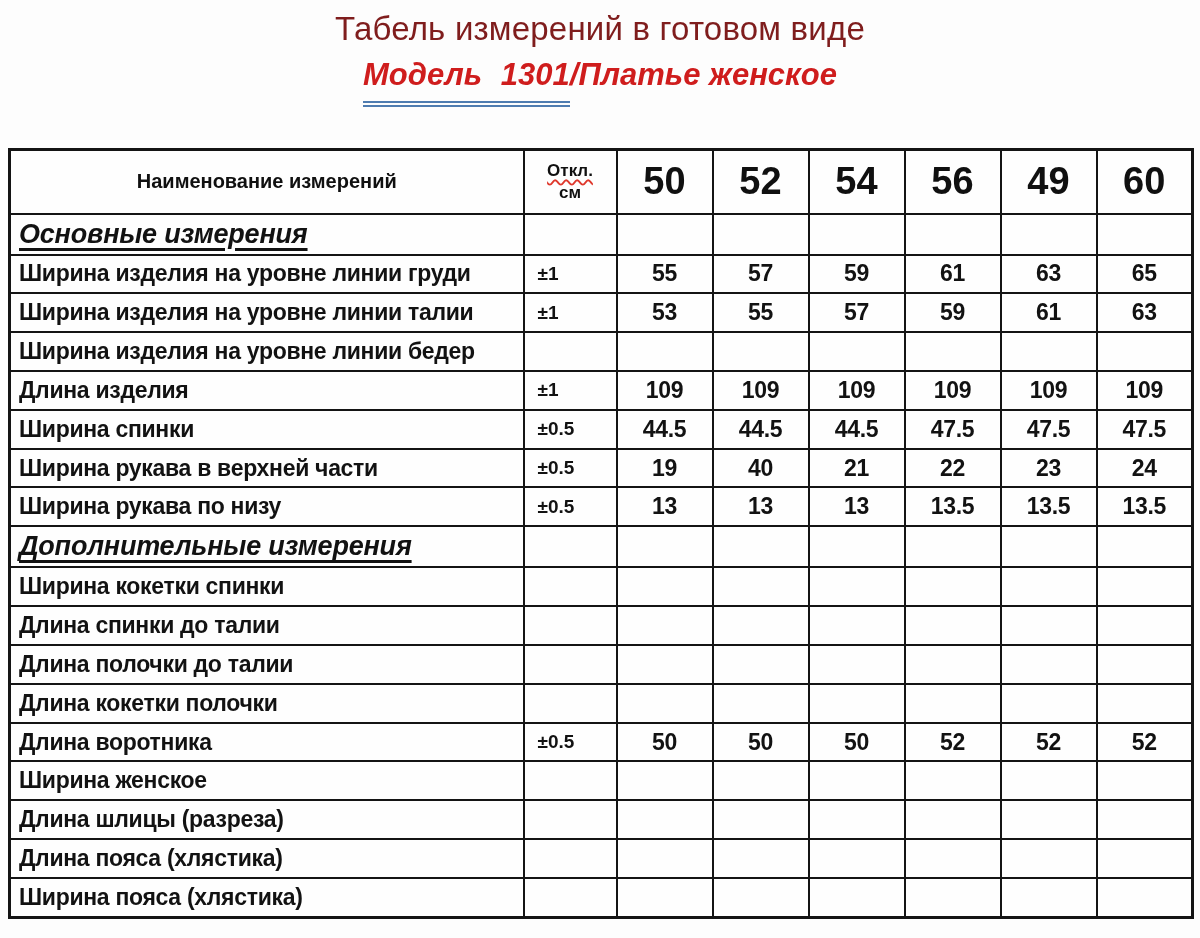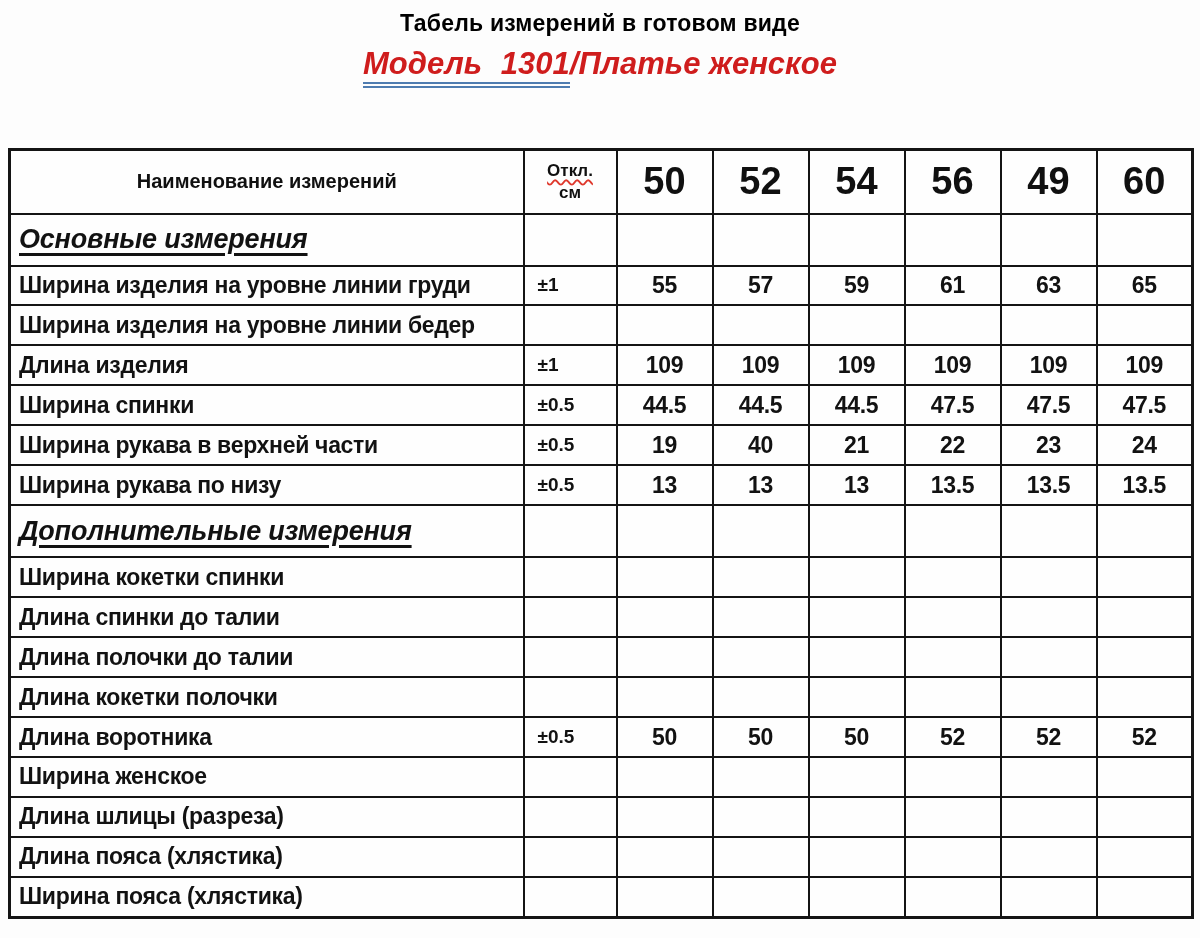--- a/index.html
+++ b/index.html
@@ -7,56 +7,56 @@
     width:1200px;height:938px;
     background:#fdfdfd;
     font-family:"Liberation Sans",sans-serif;
     color:#1b1b1b;
     position:relative;
     overflow:hidden;
   }
   .title{
     margin-top:10px;
     text-align:center;
-    font-size:23px;
-    font-weight:bold;
-    color:#000000;
+    font-size:33px;
+    font-weight:normal;
+    color:#7f1d1d;
     letter-spacing:0.2px;
   }
   .subtitle{
     margin-top:9px;
     text-align:center;
     font-size:31px;
     font-weight:bold;
     font-style:italic;
     color:#cf1d1d;
   }
   .subtitle .u{
     display:inline-block;
     border-bottom:6px double #4f7cb0;
-    padding-bottom:0;
+    padding-bottom:8px;
     word-spacing:10px;
   }
   table{
     position:absolute;
     left:8px;top:148px;
     width:1183px;height:771px;
     border-collapse:collapse;
     table-layout:fixed;
     background:#fefefe;
   }
   table{border:3px solid #141414;padding-left:8px;}
   td,th{
     border:2px solid #141414;
     padding:0;
     vertical-align:middle;
     overflow:hidden;
   }
   thead tr{height:64px;}
-  tr.section{height:52px;}
+  tr.section{height:41px;}
   .name-h{
     font-size:20px;font-weight:bold;text-align:center;color:#101010;
   }
   .dev-h{
     font-size:17px;font-weight:bold;text-align:center;line-height:1.3;color:#101010;
   }
   .dev-h .squiggle{
     text-decoration:underline wavy #df382c 2px;
     text-underline-offset:3px;
     margin-top:24px;
@@ -139,20 +139,30 @@
         <td class="label-cell">Ширина изделия на уровне линии груди</td>
         <td class="dev-cell">±1</td>
         <td class="val-cell">55</td>
         <td class="val-cell">57</td>
         <td class="val-cell">59</td>
         <td class="val-cell">61</td>
         <td class="val-cell">63</td>
         <td class="val-cell">65</td>
       </tr>
       <tr>
+        <td class="label-cell">Ширина изделия на уровне линии талии</td>
+        <td class="dev-cell">±1</td>
+        <td class="val-cell">53</td>
+        <td class="val-cell">55</td>
+        <td class="val-cell">57</td>
+        <td class="val-cell">59</td>
+        <td class="val-cell">61</td>
+        <td class="val-cell">63</td>
+      </tr>
+      <tr>
         <td class="label-cell">Ширина изделия на уровне линии бедер</td>
         <td class="dev-cell"></td>
         <td class="val-cell"></td>
         <td class="val-cell"></td>
         <td class="val-cell"></td>
         <td class="val-cell"></td>
         <td class="val-cell"></td>
         <td class="val-cell"></td>
       </tr>
       <tr>

